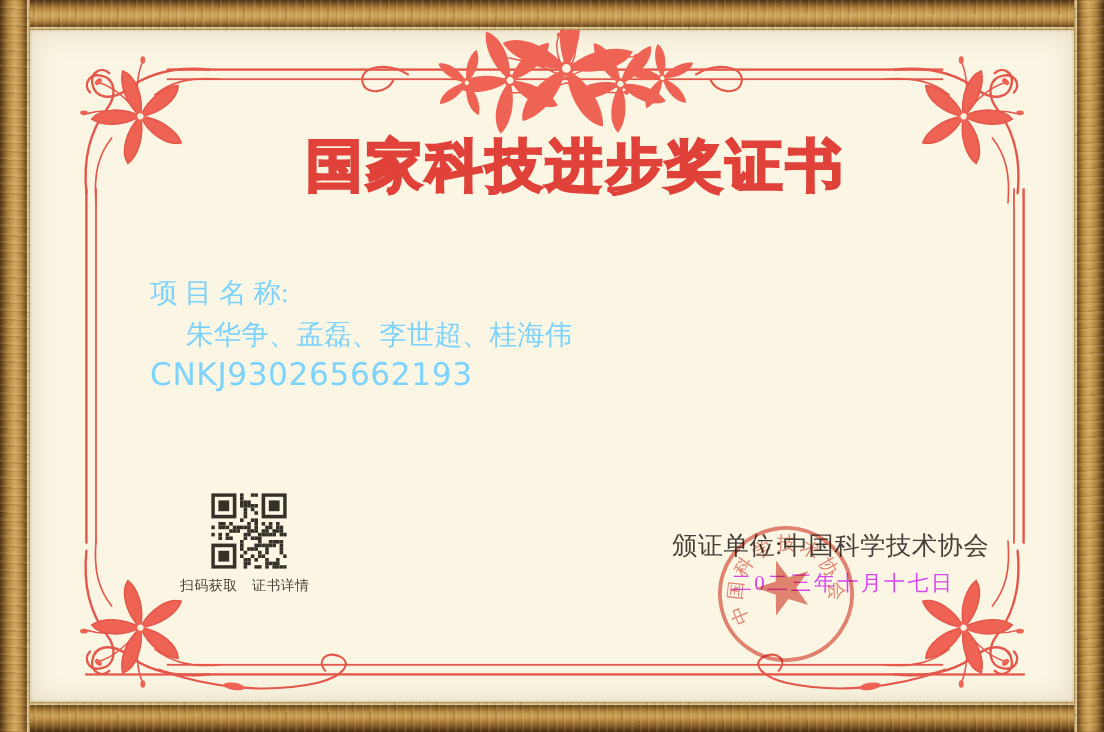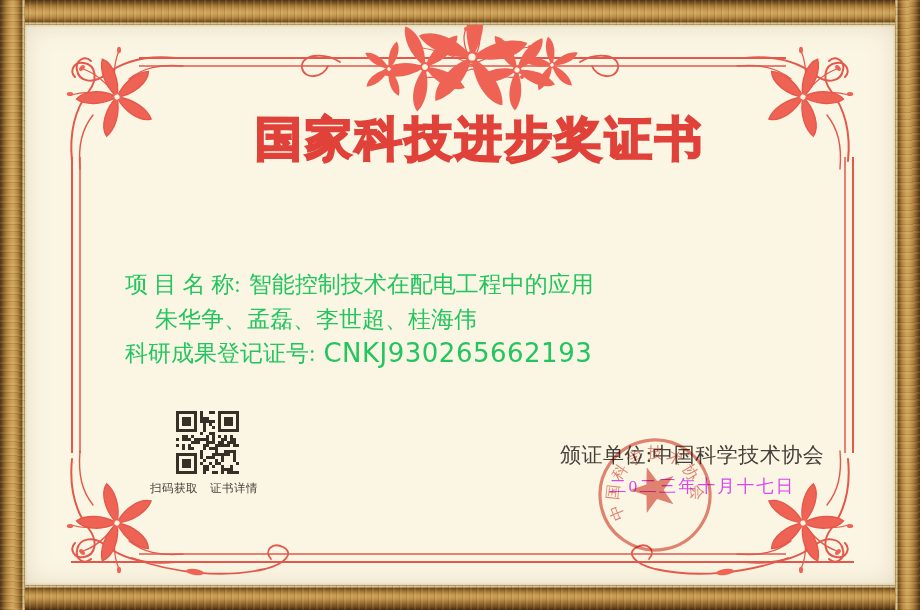--- a/index.html
+++ b/index.html
@@ -23,21 +23,21 @@
   .paper{position:absolute;inset:25px;background:#fbf6e4;
          box-shadow:inset 0 0 26px rgba(125,92,30,.18), inset 0 0 3px rgba(90,60,15,.25);}
   
   .overlay{position:absolute;left:25px;top:25px;width:870px;height:560px;pointer-events:none;}
   
   .title{position:absolute;left:0;right:0;top:106px;text-align:center;
          font-family:"DejaVu Sans","Liberation Sans",sans-serif;font-weight:700;
          font-size:47px;line-height:66px;letter-spacing:3px;color:#fcf7e6;
          -webkit-text-stroke:2.2px #e0423a;text-stroke:2.2px #e0423a;padding-left:40px;}
   
-  .fields{position:absolute;left:125px;top:227px;width:640px;color:#22c55e;margin-top:40px;}
+  .fields{position:absolute;left:125px;top:227px;width:640px;color:#7dd3fc;}
   .row{display:flex;align-items:center;height:35px;font-size:23px;}
   .row .lab{white-space:pre;margin-right:8px;}
   .row.r4 .val{margin-left:30px;}
   .row.r5{height:32px;}
   .row.r5 .val{font-family:"DejaVu Sans","Liberation Sans",sans-serif;font-size:26px;letter-spacing:.5px;}
   
   .qr{position:absolute;left:176px;top:411px;width:63px;height:63px;}
   .qr-caption{position:absolute;left:150px;top:481px;width:120px;
               font-size:11.5px;color:#47433b;letter-spacing:.5px;white-space:pre;}
   
@@ -131,27 +131,25 @@
       <use href="#flower" transform="translate(364,44) scale(0.95) rotate(-60)"></use>
       <use href="#flower" transform="translate(527,40) scale(0.95) rotate(60)"></use>
     </g>
   </svg>
 
   <div class="title">国家科技进步奖证书</div>
 
   <div class="fields">
     <div class="row">
       <span class="lab">项 目 名 称:</span>
-      <span class="val">智能控制技术在配电工程中的应用</span>
     </div>
     <div class="row r4">
       <span class="val">朱华争、孟磊、李世超、桂海伟</span>
     </div>
     <div class="row r5">
-      <span class="lab">科研成果登记证号:</span>
       <span class="val">CNKJ930265662193</span>
     </div>
   </div>
 
   <svg class="qr" viewBox="0 0 63 63">
     <rect x="0" y="0" width="63" height="63" fill="#fbf6e4"></rect>
     <g id="qr-g" fill="#353028">
         <rect x="24" y="0" width="3" height="3"></rect>
         <rect x="33" y="0" width="3" height="3"></rect>
         <rect x="36" y="0" width="3" height="3"></rect>

